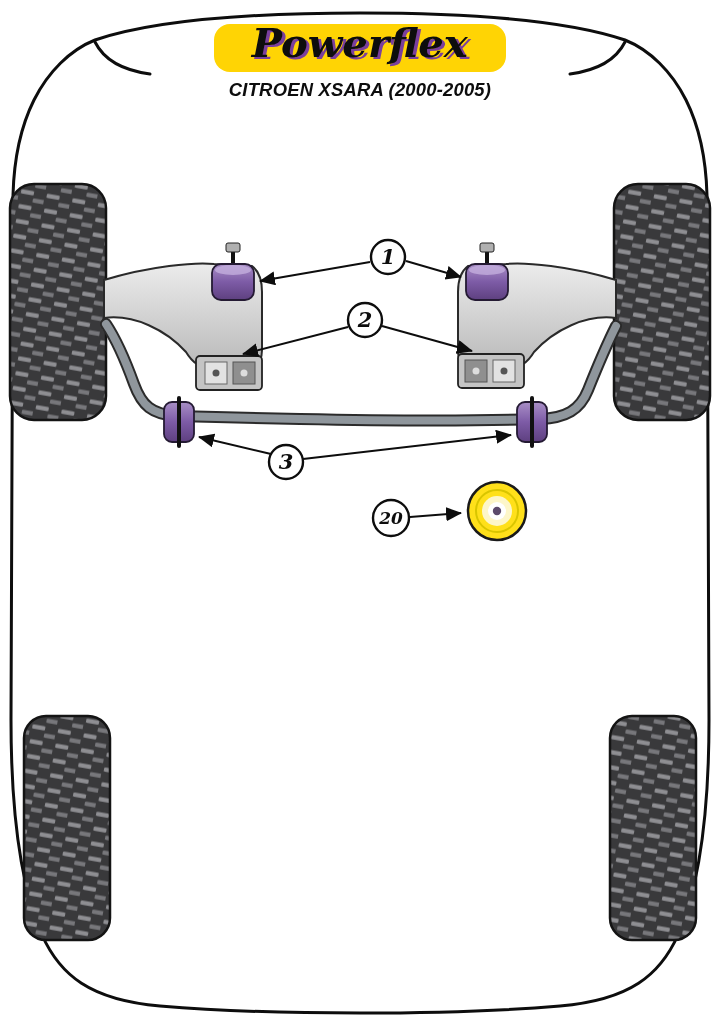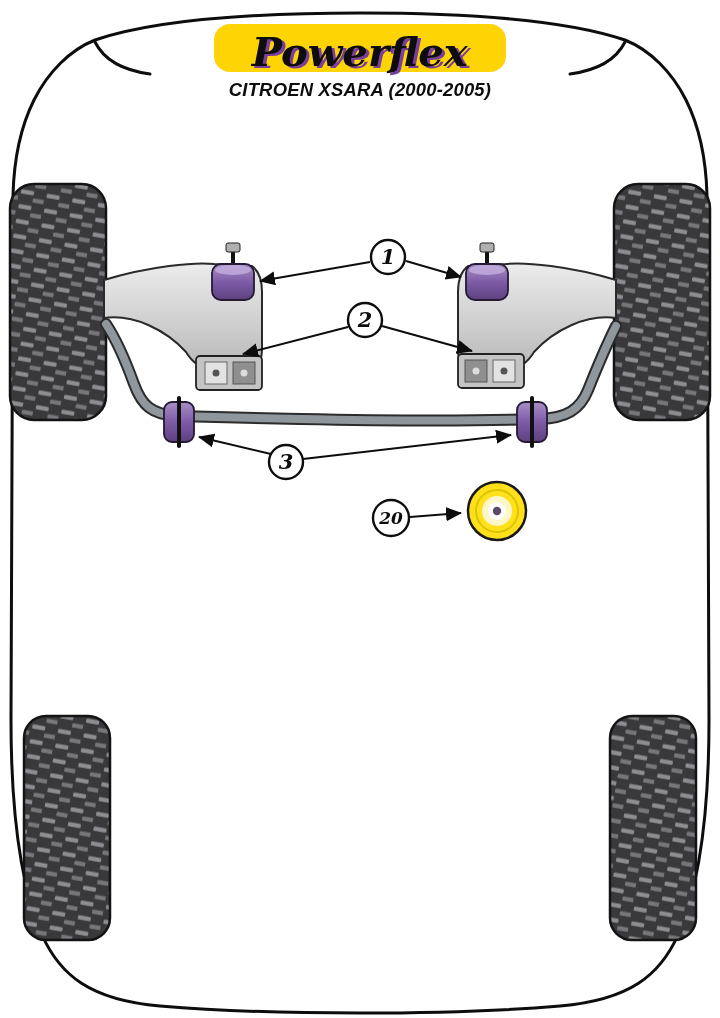--- a/index.html
+++ b/index.html
@@ -14,21 +14,21 @@
   .stage > svg { position: absolute; left: 0; top: 0; }
   .logo {
     position: absolute;
     left: 214px;
     top: 24px;
     width: 292px;
     height: 48px;
     background: #ffd404;
     border-radius: 16px;
     display: flex;
-    align-items: flex-end;
+    align-items: flex-start;
     justify-content: center;
   }
   .logo-text {
     font-family: "DejaVu Serif", serif;
     font-style: italic;
     font-weight: bold;
     font-size: 39px;
     line-height: 1;
     color: #0d0d0d;
     text-shadow: 3px 2px 0 #7a3f9d;

